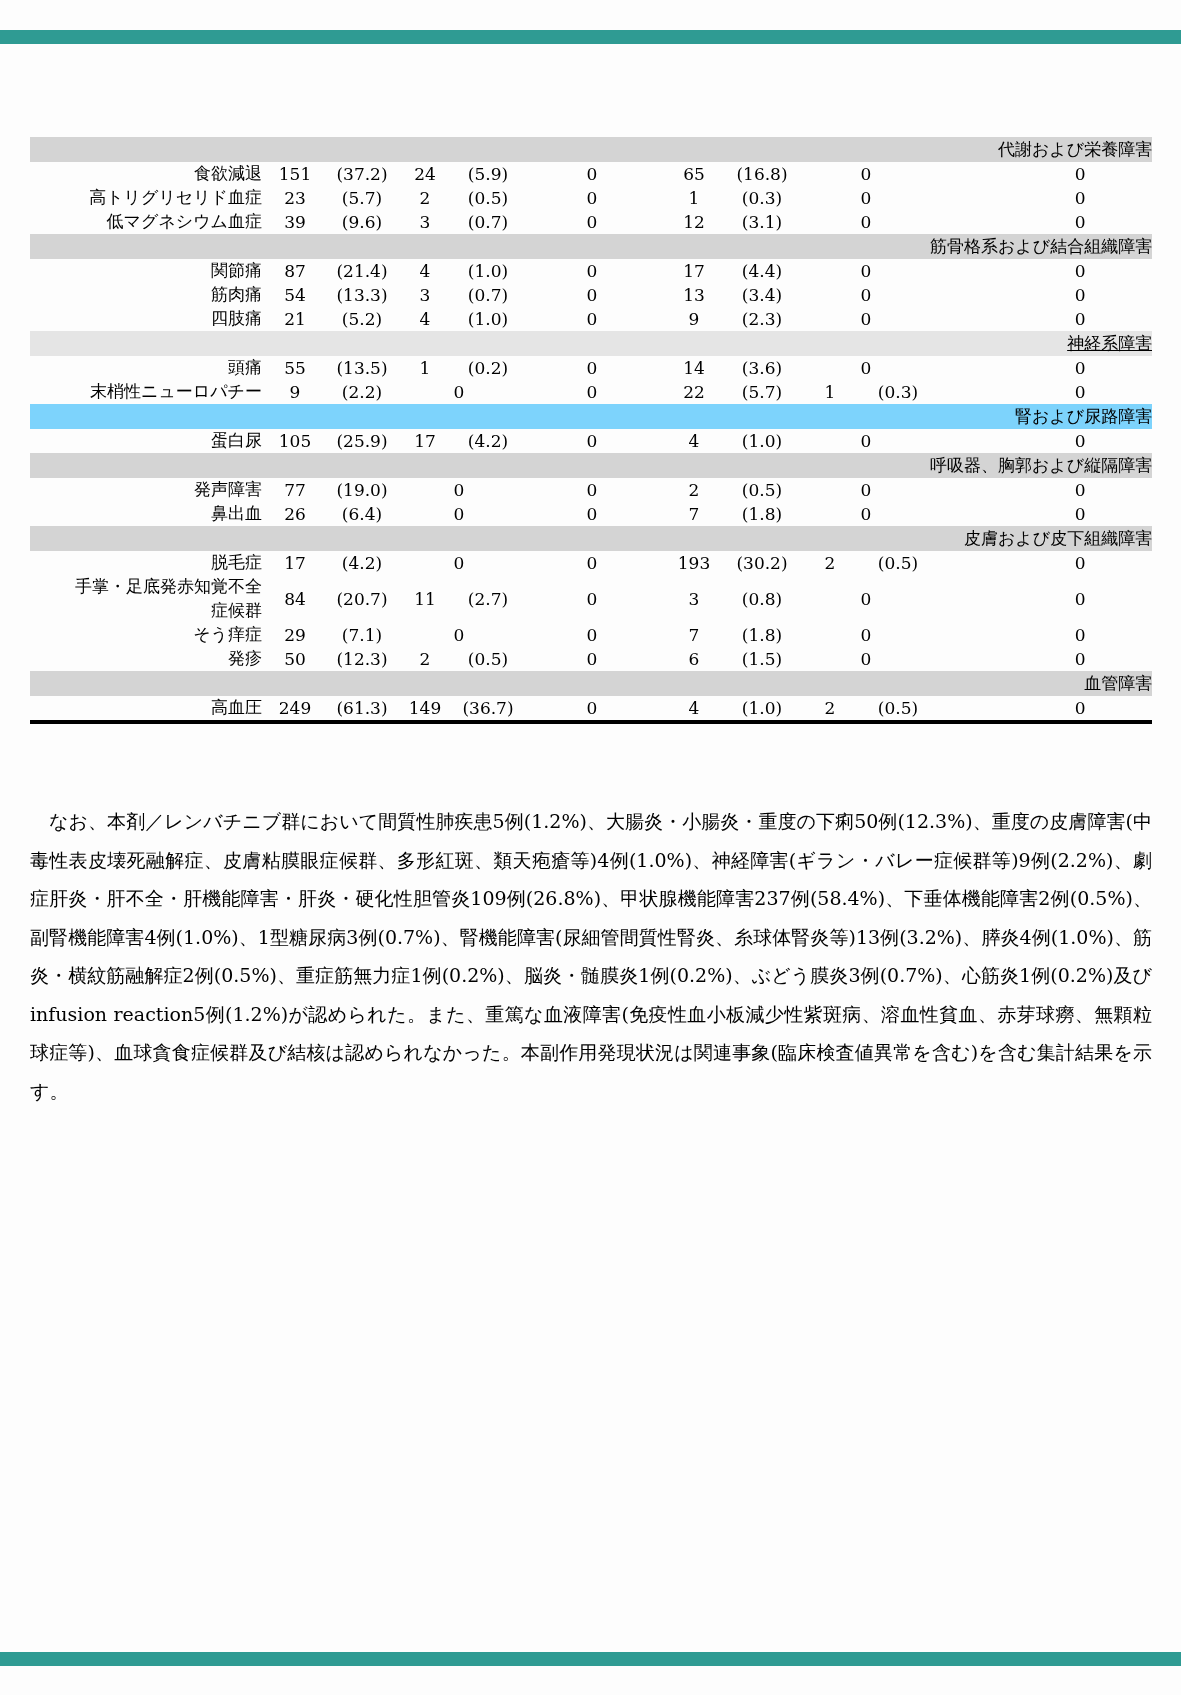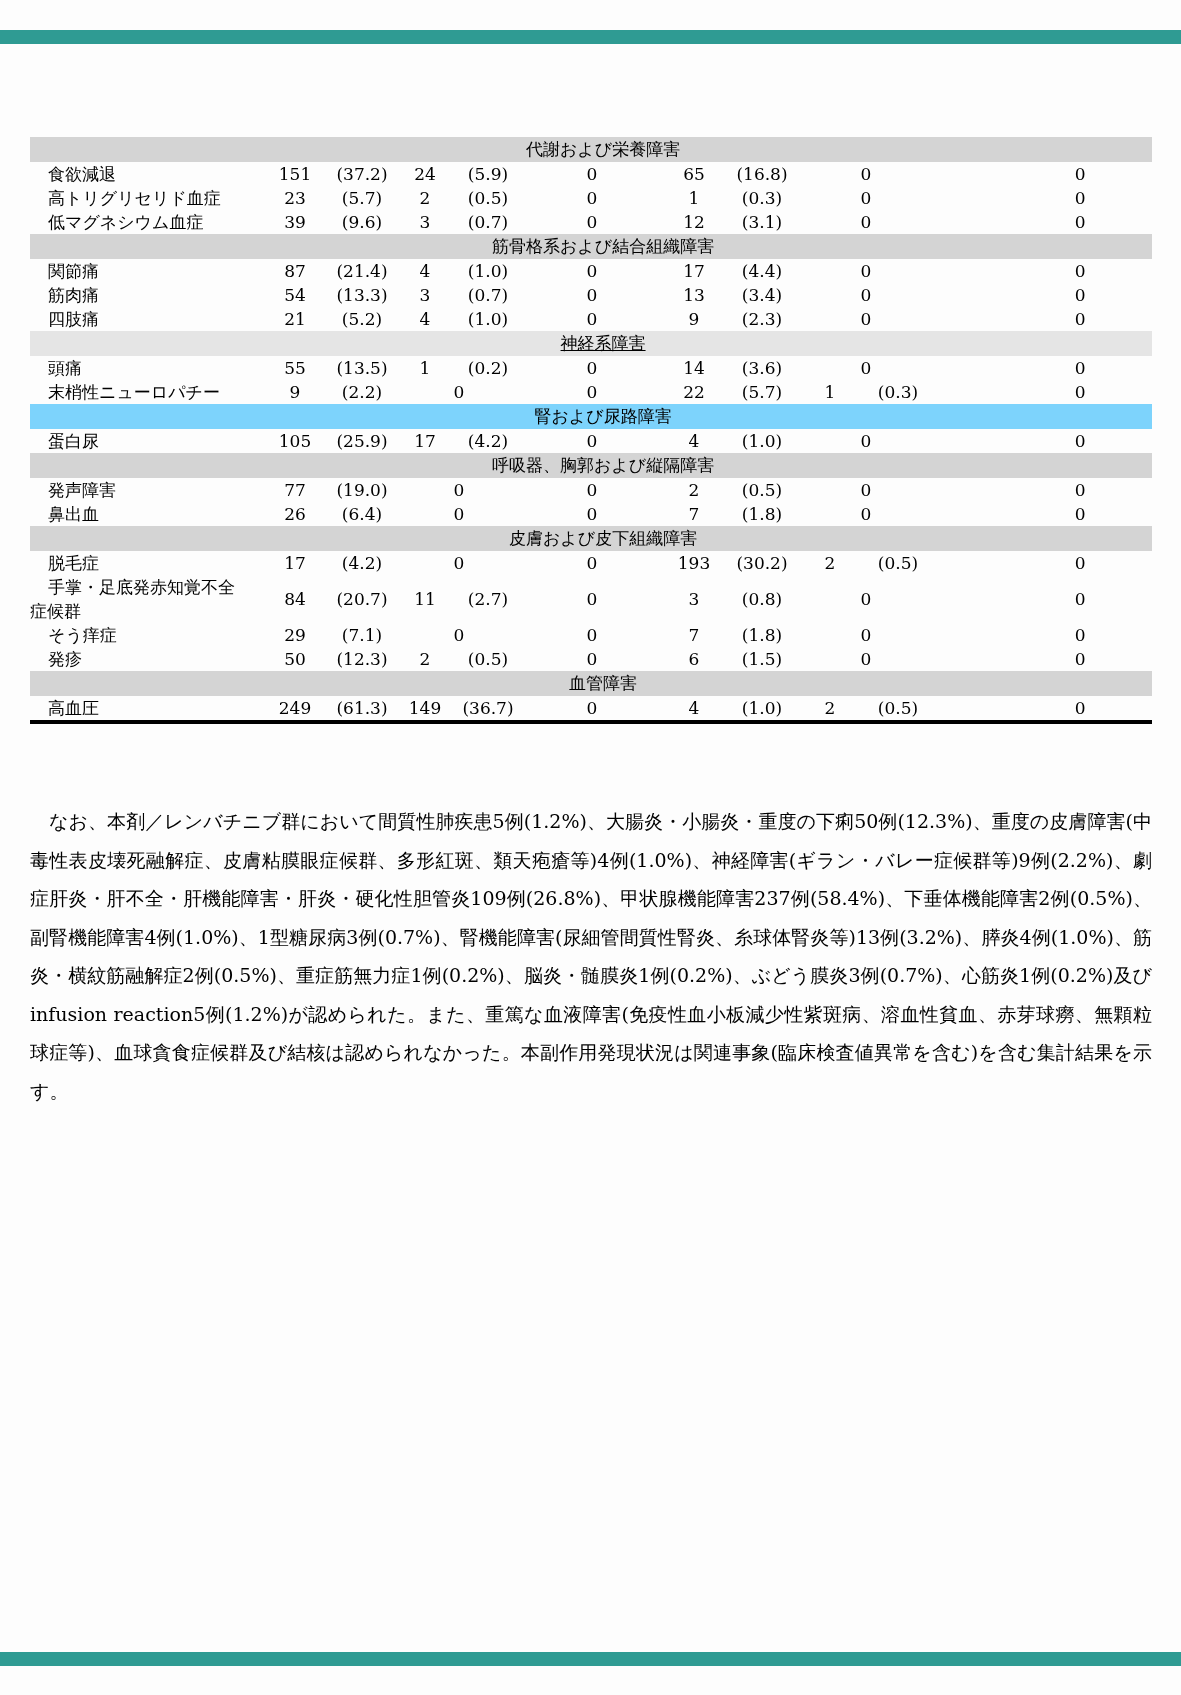--- a/index.html
+++ b/index.html
@@ -41,28 +41,29 @@
     padding: 0;
     height: 24px;
     vertical-align: middle;
     text-align: center;
     line-height: 24px;
     overflow: hidden;
     white-space: pre-line;
   }
   table.ae tr.section-header td {
     background: #d4d4d4;
-    text-align: center;
+    text-align: right;
     padding-left: 24px;
     height: 25px;
     line-height: 25px;
   }
   table.ae td.name-cell {
-    text-align: left;
+    text-align: right;
     text-indent: 18px;
+    font-family: Liberation Serif, serif;
   }
   table.ae td.last-col {
     padding-left: 74px;
   }
 
   .note {
     position: absolute;
     left: 30px;
     top: 783px;
     width: 1122px;

